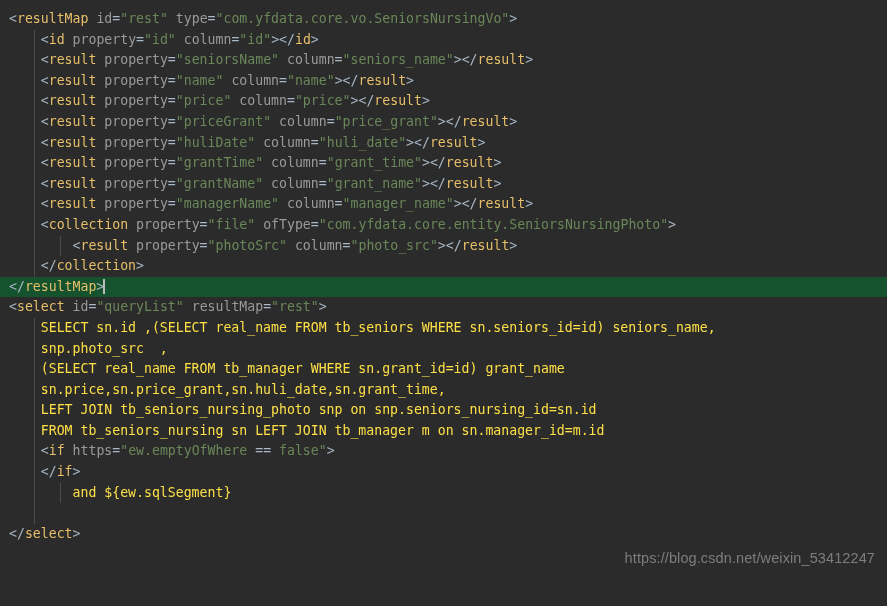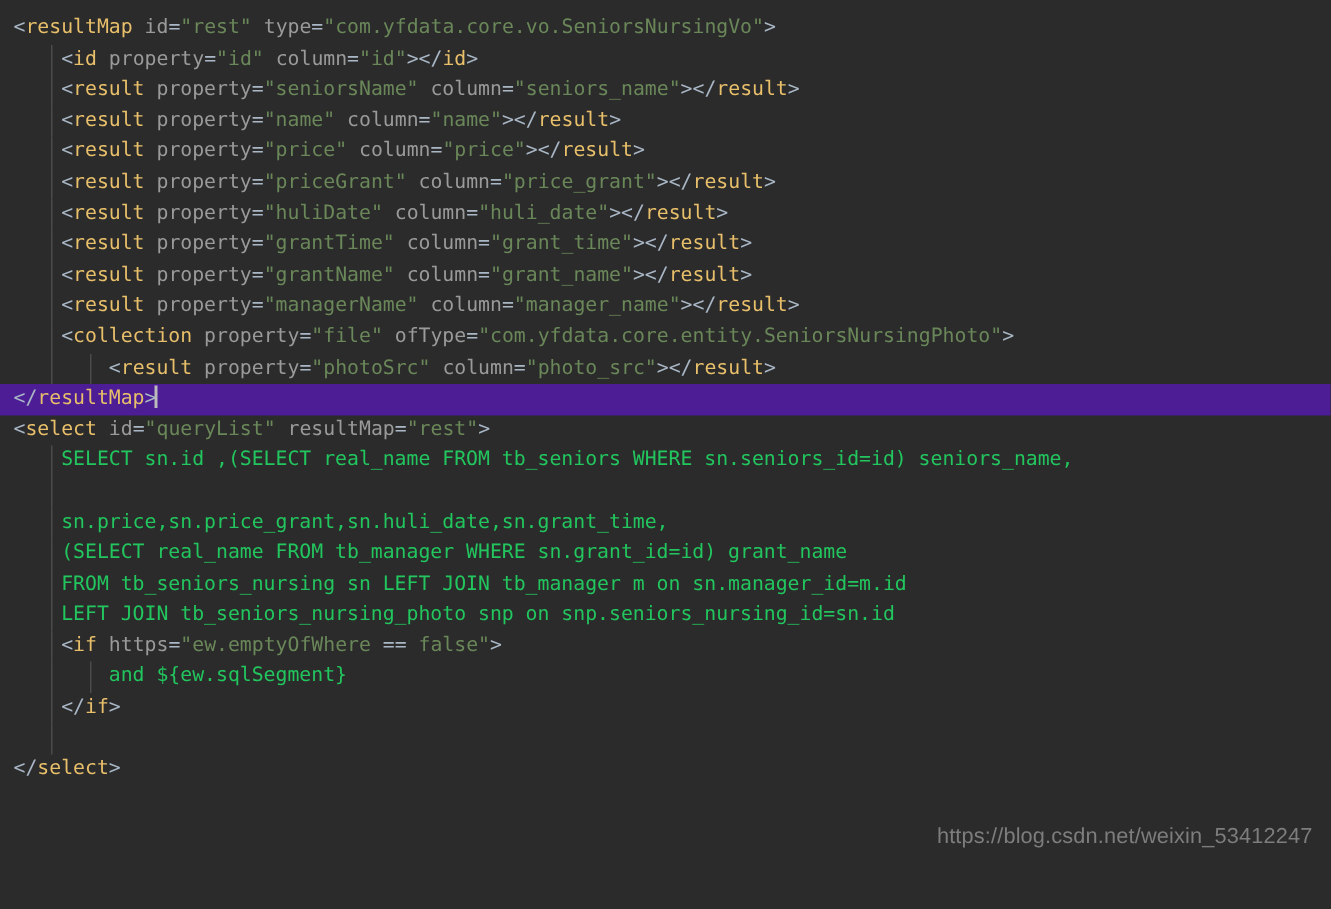--- a/index.html
+++ b/index.html
@@ -28,21 +28,21 @@
   }
 
   .code-line {
     position: relative;
     height: 20.6px;
     white-space: pre;
     padding-left: 9px;
     box-sizing: border-box;
   }
   .code-line.current {
-    background: #4c1d95;
+    background: #14532d;
   }
 
   
   .guide {
     position: absolute;
     top: 0;
     width: 1px;
     height: 20.6px;
     background: #4b4b4b;
   }
@@ -58,21 +58,21 @@
     vertical-align: -3px;
     margin-left: -1px;
   }
 
   
   .punct   { color: #a9b7c6; }
   .tag     { color: #e8bf6a; }
   .attr    { color: #9a9a9a; }
   .eq      { color: #a9b7c6; }
   .val     { color: #6a8759; }
-  .sql     { color: #22c55e; }
+  .sql     { color: #fde047; }
   .op      { color: #a9b7c6; }
 
   
   #watermark {
     position: absolute;
     right: 12px;
     bottom: 37px;
     color: #7d7d7d;
     font-family: "Liberation Sans", sans-serif;
     font-size: 14.5px;
@@ -91,29 +91,30 @@
       <div class="code-line"><span class="guide g1"></span><span><span class="punct">    </span><span class="punct">&lt;</span><span class="tag">result</span><span class="punct"> </span><span class="attr">property</span><span class="eq">=</span><span class="val">"seniorsName"</span><span class="punct"> </span><span class="attr">column</span><span class="eq">=</span><span class="val">"seniors_name"</span><span class="punct">&gt;&lt;/</span><span class="tag">result</span><span class="punct">&gt;</span></span></div>
       <div class="code-line"><span class="guide g1"></span><span><span class="punct">    </span><span class="punct">&lt;</span><span class="tag">result</span><span class="punct"> </span><span class="attr">property</span><span class="eq">=</span><span class="val">"name"</span><span class="punct"> </span><span class="attr">column</span><span class="eq">=</span><span class="val">"name"</span><span class="punct">&gt;&lt;/</span><span class="tag">result</span><span class="punct">&gt;</span></span></div>
       <div class="code-line"><span class="guide g1"></span><span><span class="punct">    </span><span class="punct">&lt;</span><span class="tag">result</span><span class="punct"> </span><span class="attr">property</span><span class="eq">=</span><span class="val">"price"</span><span class="punct"> </span><span class="attr">column</span><span class="eq">=</span><span class="val">"price"</span><span class="punct">&gt;&lt;/</span><span class="tag">result</span><span class="punct">&gt;</span></span></div>
       <div class="code-line"><span class="guide g1"></span><span><span class="punct">    </span><span class="punct">&lt;</span><span class="tag">result</span><span class="punct"> </span><span class="attr">property</span><span class="eq">=</span><span class="val">"priceGrant"</span><span class="punct"> </span><span class="attr">column</span><span class="eq">=</span><span class="val">"price_grant"</span><span class="punct">&gt;&lt;/</span><span class="tag">result</span><span class="punct">&gt;</span></span></div>
       <div class="code-line"><span class="guide g1"></span><span><span class="punct">    </span><span class="punct">&lt;</span><span class="tag">result</span><span class="punct"> </span><span class="attr">property</span><span class="eq">=</span><span class="val">"huliDate"</span><span class="punct"> </span><span class="attr">column</span><span class="eq">=</span><span class="val">"huli_date"</span><span class="punct">&gt;&lt;/</span><span class="tag">result</span><span class="punct">&gt;</span></span></div>
       <div class="code-line"><span class="guide g1"></span><span><span class="punct">    </span><span class="punct">&lt;</span><span class="tag">result</span><span class="punct"> </span><span class="attr">property</span><span class="eq">=</span><span class="val">"grantTime"</span><span class="punct"> </span><span class="attr">column</span><span class="eq">=</span><span class="val">"grant_time"</span><span class="punct">&gt;&lt;/</span><span class="tag">result</span><span class="punct">&gt;</span></span></div>
       <div class="code-line"><span class="guide g1"></span><span><span class="punct">    </span><span class="punct">&lt;</span><span class="tag">result</span><span class="punct"> </span><span class="attr">property</span><span class="eq">=</span><span class="val">"grantName"</span><span class="punct"> </span><span class="attr">column</span><span class="eq">=</span><span class="val">"grant_name"</span><span class="punct">&gt;&lt;/</span><span class="tag">result</span><span class="punct">&gt;</span></span></div>
       <div class="code-line"><span class="guide g1"></span><span><span class="punct">    </span><span class="punct">&lt;</span><span class="tag">result</span><span class="punct"> </span><span class="attr">property</span><span class="eq">=</span><span class="val">"managerName"</span><span class="punct"> </span><span class="attr">column</span><span class="eq">=</span><span class="val">"manager_name"</span><span class="punct">&gt;&lt;/</span><span class="tag">result</span><span class="punct">&gt;</span></span></div>
       <div class="code-line"><span class="guide g1"></span><span><span class="punct">    </span><span class="punct">&lt;</span><span class="tag">collection</span><span class="punct"> </span><span class="attr">property</span><span class="eq">=</span><span class="val">"file"</span><span class="punct"> </span><span class="attr">ofType</span><span class="eq">=</span><span class="val">"com.yfdata.core.entity.SeniorsNursingPhoto"</span><span class="punct">&gt;</span></span></div>
       <div class="code-line"><span class="guide g1"></span><span class="guide g2"></span><span><span class="punct">        </span><span class="punct">&lt;</span><span class="tag">result</span><span class="punct"> </span><span class="attr">property</span><span class="eq">=</span><span class="val">"photoSrc"</span><span class="punct"> </span><span class="attr">column</span><span class="eq">=</span><span class="val">"photo_src"</span><span class="punct">&gt;&lt;/</span><span class="tag">result</span><span class="punct">&gt;</span></span></div>
+      <div class="code-line"><span class="guide g1"></span><span><span class="punct">    </span><span class="punct">&lt;/</span><span class="tag">collection</span><span class="punct">&gt;</span></span></div>
       <div class="code-line current"><span><span class="punct"></span><span class="punct">&lt;/</span><span class="tag">resultMap</span><span class="punct">&gt;</span></span><span class="caret"></span></div>
       <div class="code-line"><span><span class="punct"></span><span class="punct">&lt;</span><span class="tag">select</span><span class="punct"> </span><span class="attr">id</span><span class="eq">=</span><span class="val">"queryList"</span><span class="punct"> </span><span class="attr">resultMap</span><span class="eq">=</span><span class="val">"rest"</span><span class="punct">&gt;</span></span></div>
       <div class="code-line"><span class="guide g1"></span><span><span class="punct">    </span><span class="sql">SELECT sn.id ,(SELECT real_name FROM tb_seniors WHERE sn.seniors_id=id) seniors_name,</span></span></div>
-      <div class="code-line"><span class="guide g1"></span></div>
+      <div class="code-line"><span class="guide g1"></span><span><span class="punct">    </span><span class="sql">snp.photo_src  ,</span></span></div>
+      <div class="code-line"><span class="guide g1"></span><span><span class="punct">    </span><span class="sql">(SELECT real_name FROM tb_manager WHERE sn.grant_id=id) grant_name</span></span></div>
       <div class="code-line"><span class="guide g1"></span><span><span class="punct">    </span><span class="sql">sn.price,sn.price_grant,sn.huli_date,sn.grant_time,</span></span></div>
-      <div class="code-line"><span class="guide g1"></span><span><span class="punct">    </span><span class="sql">(SELECT real_name FROM tb_manager WHERE sn.grant_id=id) grant_name</span></span></div>
+      <div class="code-line"><span class="guide g1"></span><span><span class="punct">    </span><span class="sql">LEFT JOIN tb_seniors_nursing_photo snp on snp.seniors_nursing_id=sn.id</span></span></div>
       <div class="code-line"><span class="guide g1"></span><span><span class="punct">    </span><span class="sql">FROM tb_seniors_nursing sn LEFT JOIN tb_manager m on sn.manager_id=m.id</span></span></div>
-      <div class="code-line"><span class="guide g1"></span><span><span class="punct">    </span><span class="sql">LEFT JOIN tb_seniors_nursing_photo snp on snp.seniors_nursing_id=sn.id</span></span></div>
       <div class="code-line"><span class="guide g1"></span><span><span class="punct">    </span><span class="punct">&lt;</span><span class="tag">if</span><span class="punct"> </span><span class="attr">https</span><span class="eq">=</span><span class="val">"ew.emptyOfWhere </span><span class="op">==</span><span class="val"> false"</span><span class="punct">&gt;</span></span></div>
+      <div class="code-line"><span class="guide g1"></span><span><span class="punct">    </span><span class="punct">&lt;/</span><span class="tag">if</span><span class="punct">&gt;</span></span></div>
       <div class="code-line"><span class="guide g1"></span><span class="guide g2"></span><span><span class="punct">        </span><span class="sql">and ${ew.sqlSegment}</span></span></div>
-      <div class="code-line"><span class="guide g1"></span><span><span class="punct">    </span><span class="punct">&lt;/</span><span class="tag">if</span><span class="punct">&gt;</span></span></div>
       <div class="code-line"><span class="guide g1"></span><span><span class="punct"></span></span></div>
       <div class="code-line"><span><span class="punct"></span><span class="punct">&lt;/</span><span class="tag">select</span><span class="punct">&gt;</span></span></div>
     </div>
 
   <div id="watermark">https://blog.csdn.net/weixin_53412247</div>
 </div>
 
 </body></html>

